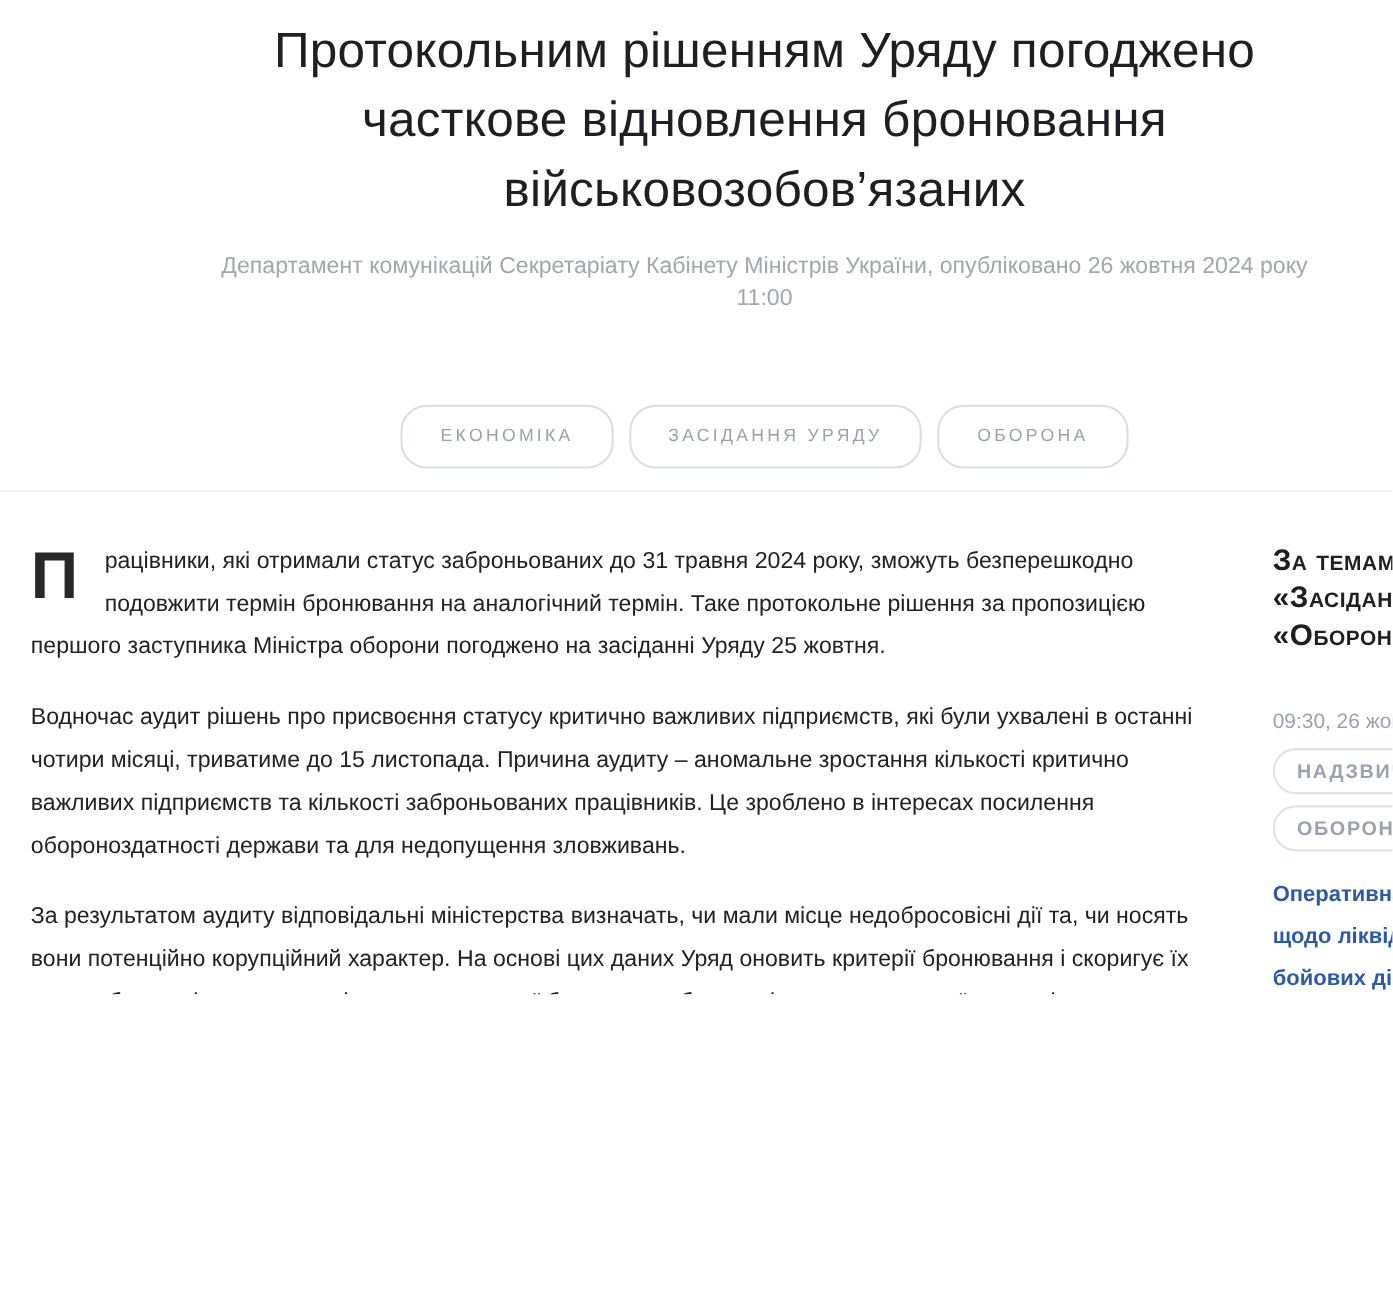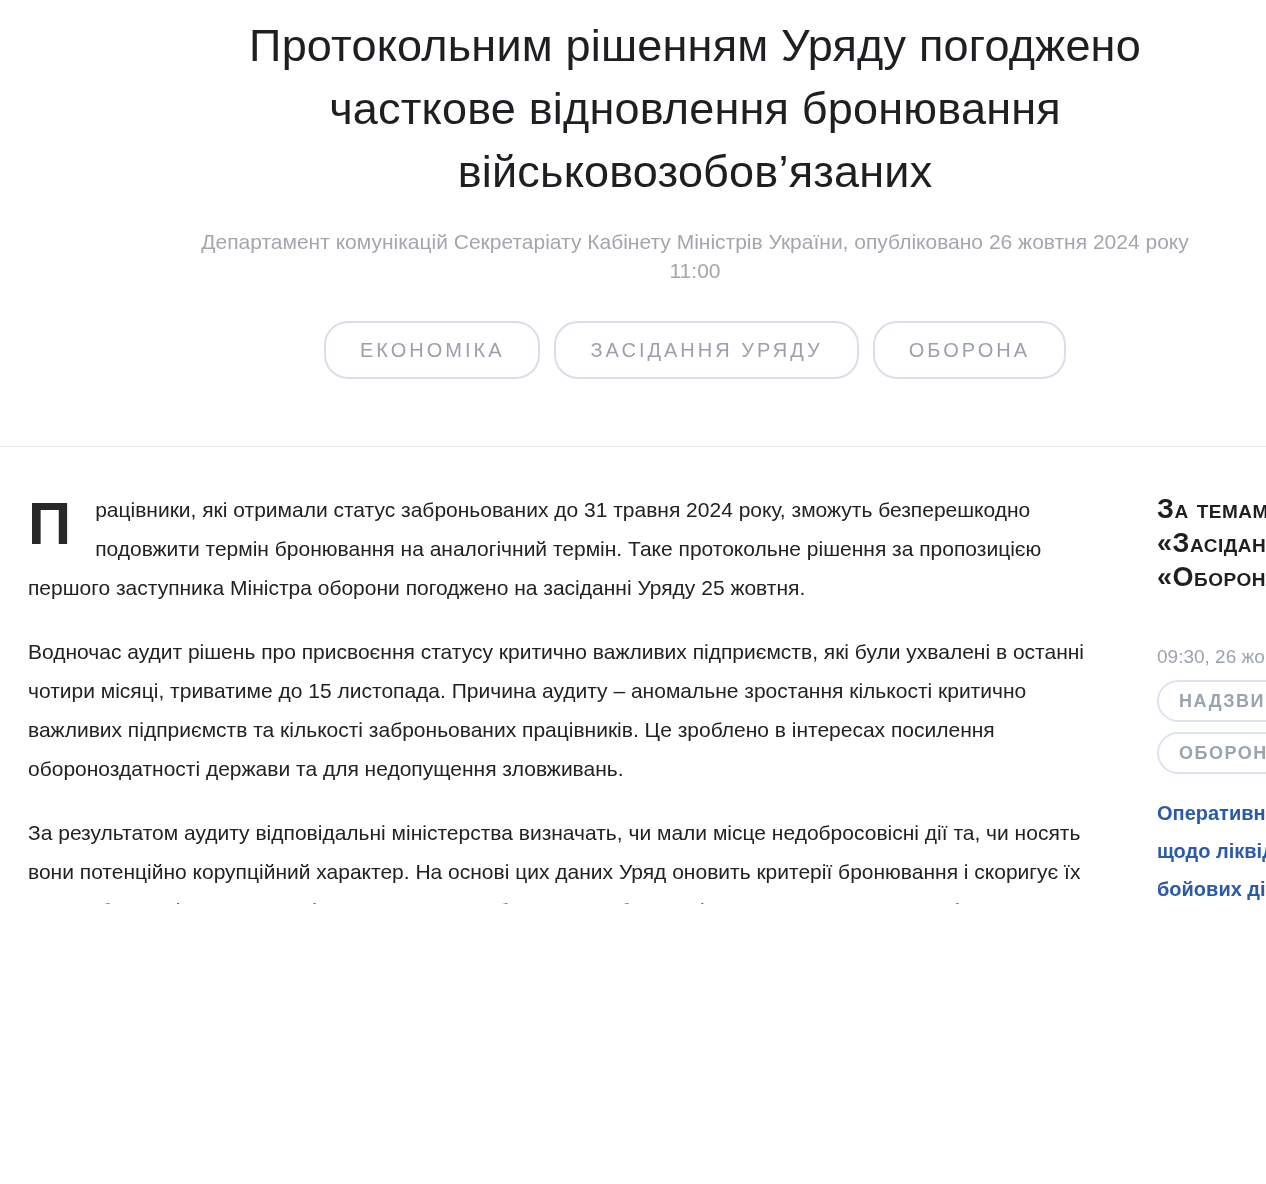--- a/index.html
+++ b/index.html
@@ -38,27 +38,28 @@
     margin-top: 36px;
     display: flex;
     justify-content: center;
     gap: 14px;
   }
   .tag-pill {
     display: inline-block;
     border: 2px solid #d8dfeb;
     border-radius: 24px;
     padding: 15px 34px;
-    font-size: 20px;
+    font-size: 16px;
     line-height: 24px;
     letter-spacing: 3px;
     color: #9ba1ac;
     text-decoration: none;
     white-space: nowrap;
     cursor: pointer;
+    margin-top: 47px;
   }
   .divider {
     position: absolute;
     top: 446px; left: 0;
     width: 1266px;
     border-top: 1px solid #e8e8ea;
   }
   
   .article-body {
     position: absolute;

